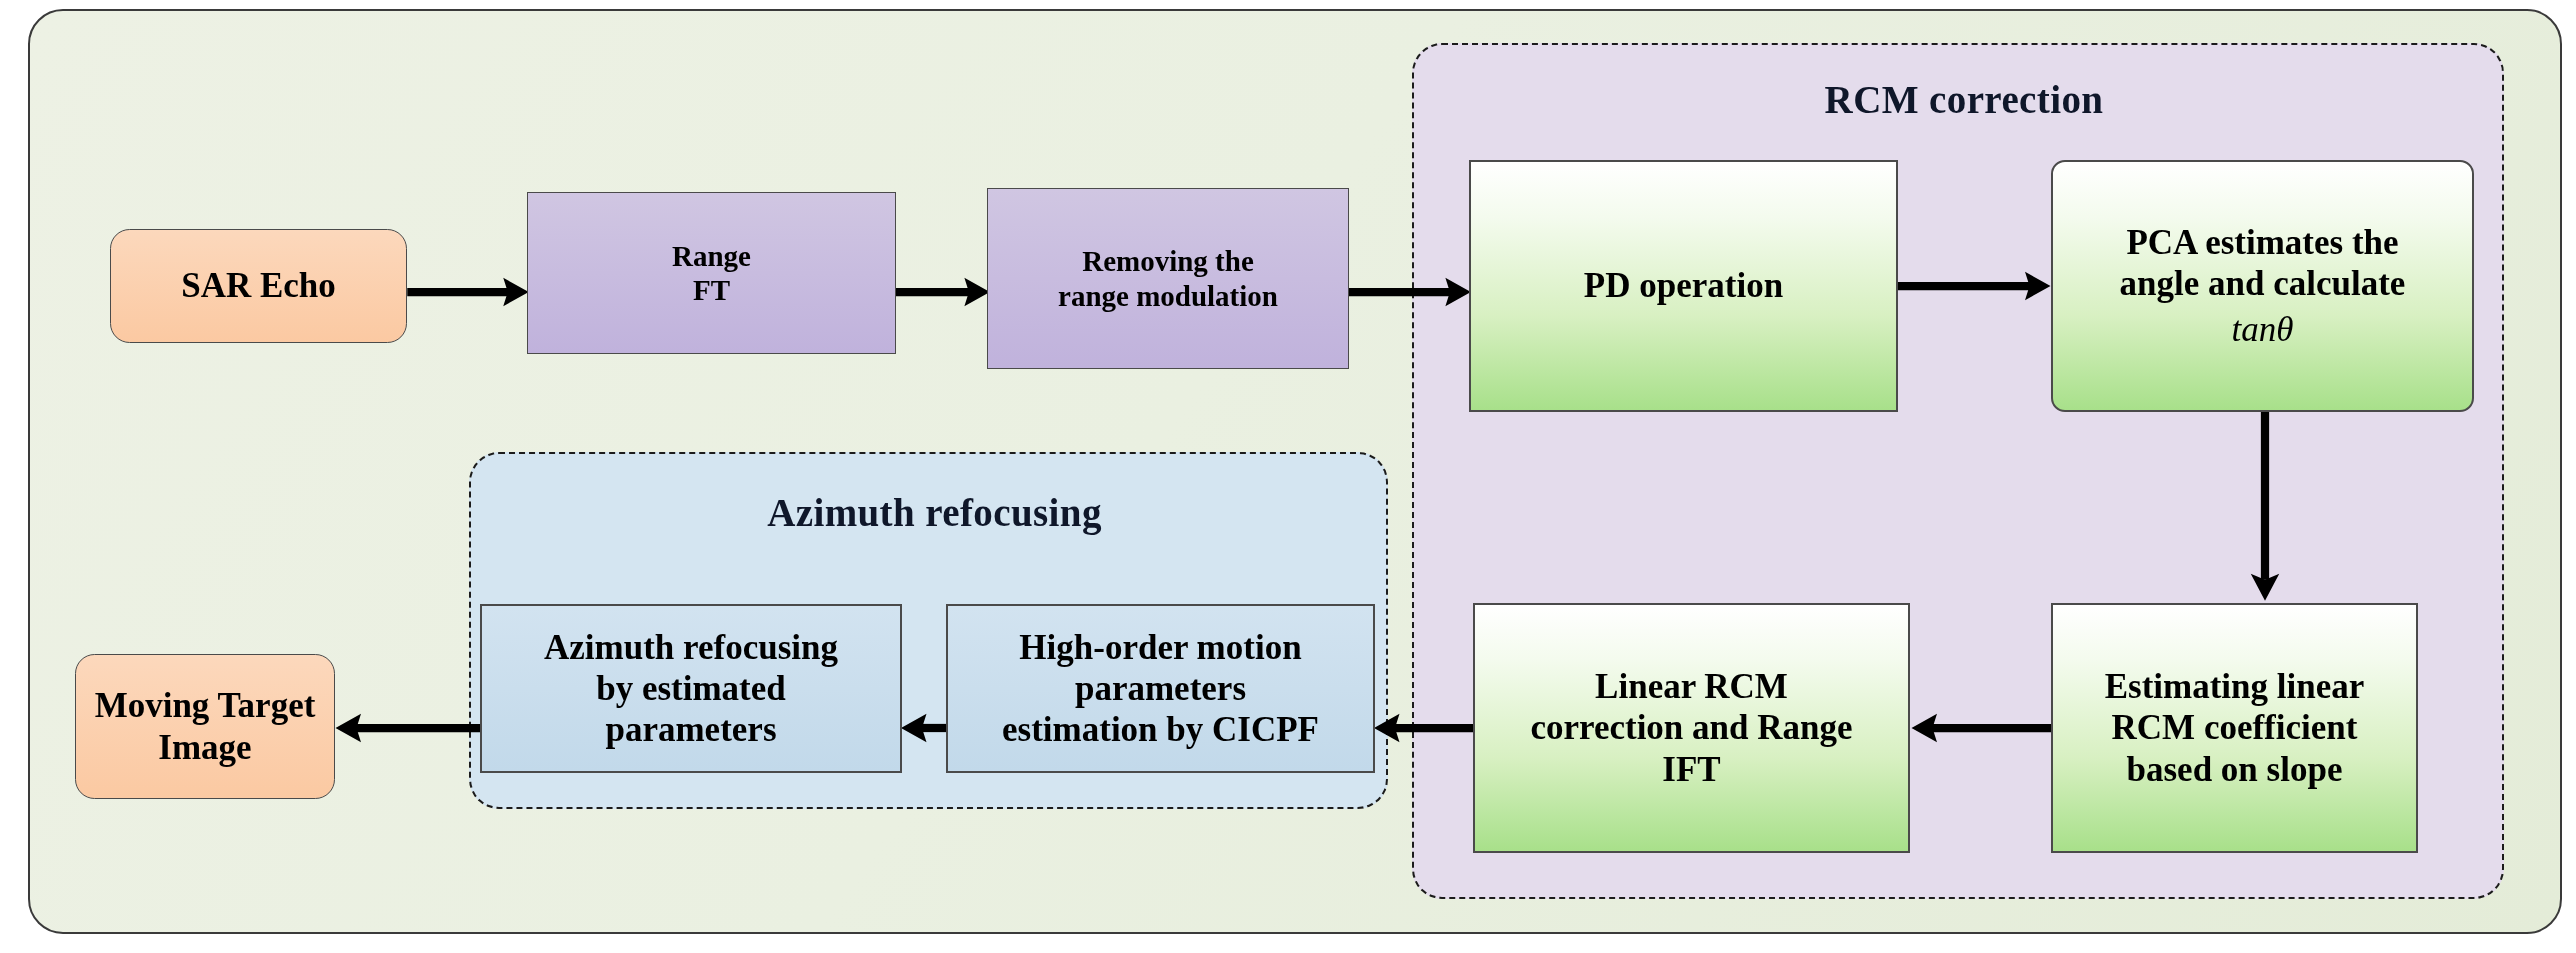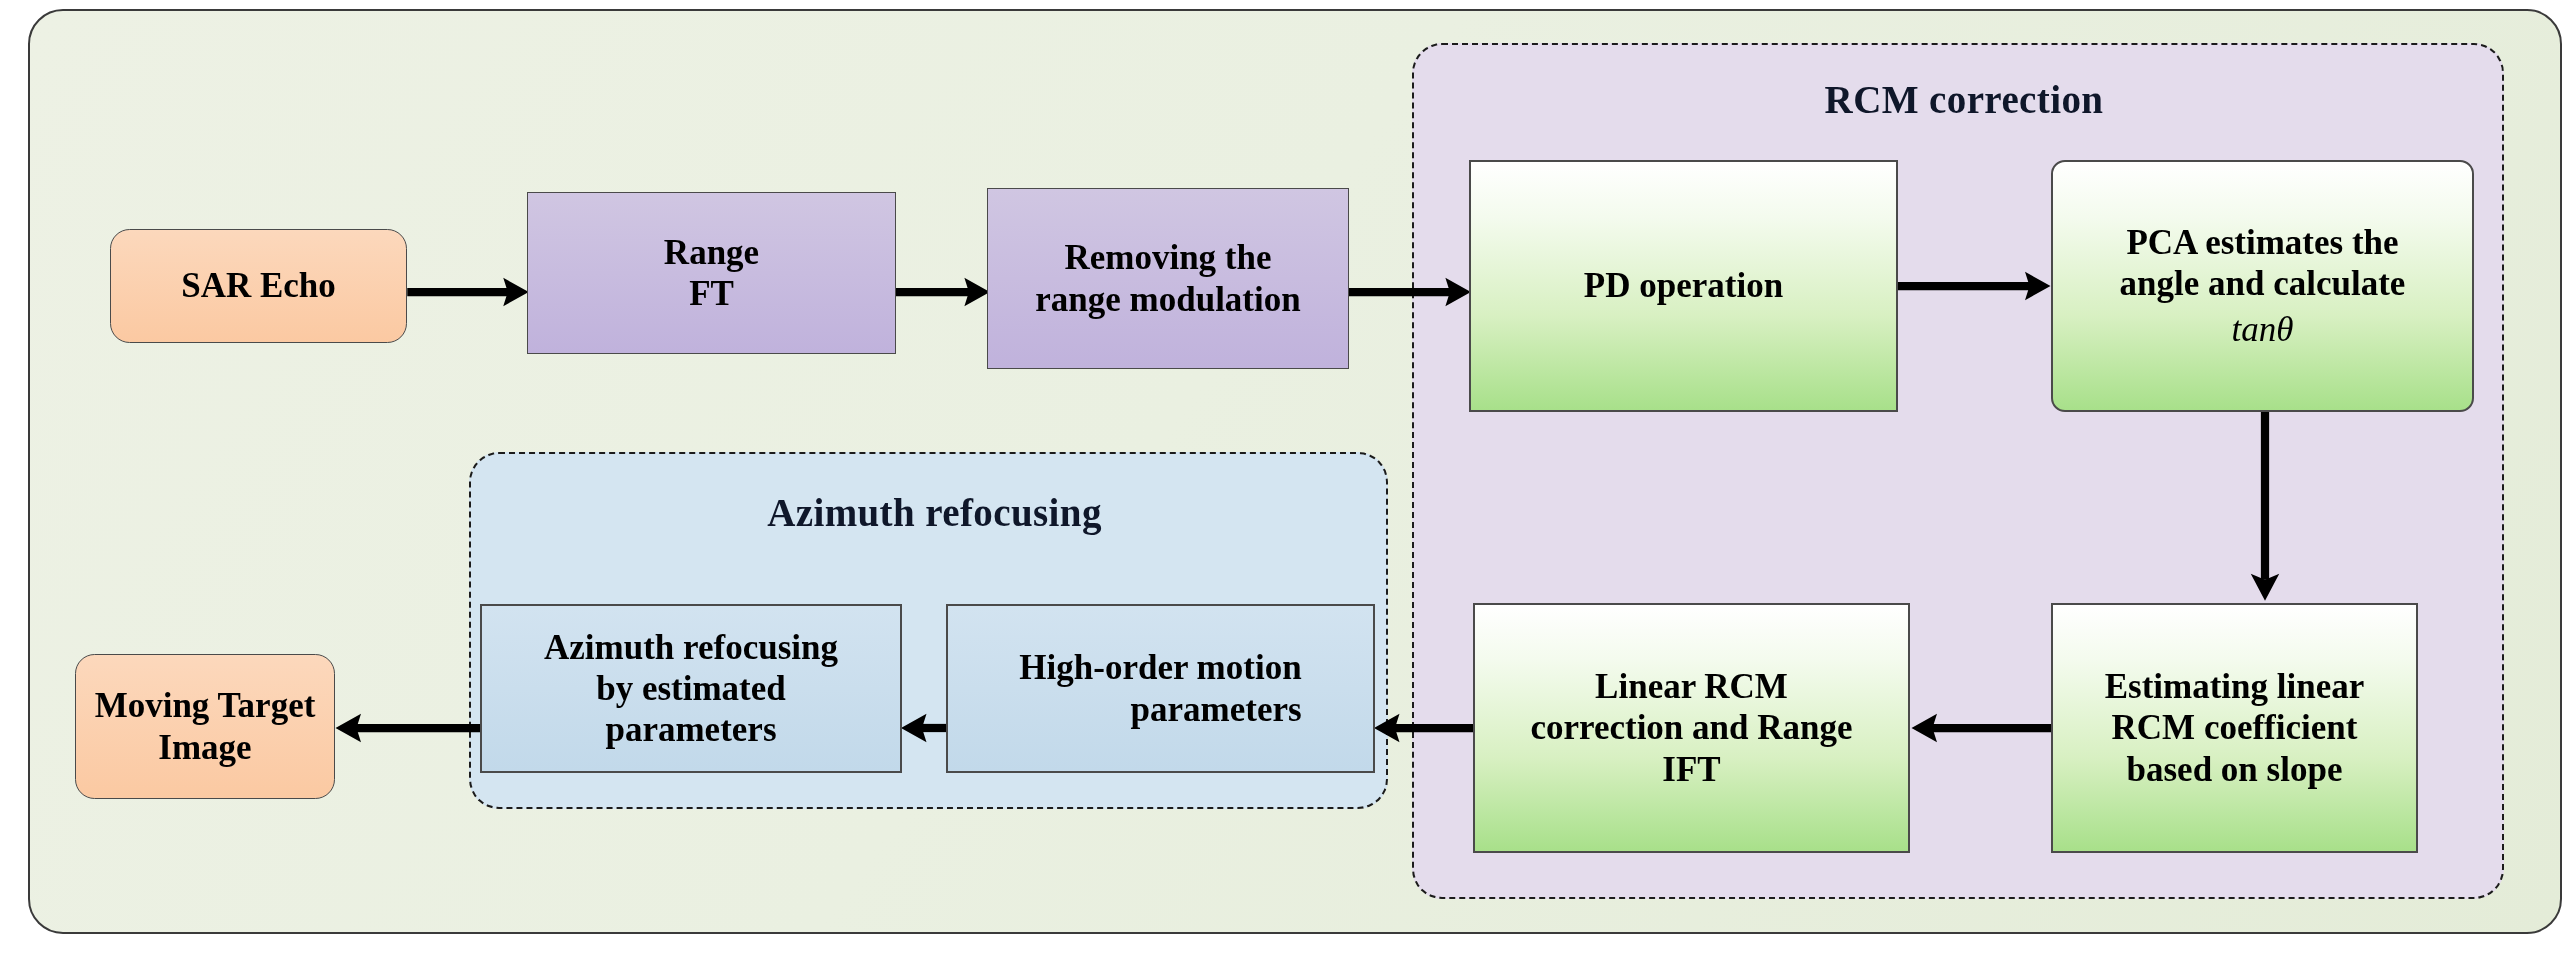--- a/index.html
+++ b/index.html
@@ -72,21 +72,21 @@
   .node-terminal{            
     background:linear-gradient(180deg,#fcd8bc 0%,#fbc9a2 100%);
     border:1.5px solid #4a4a4a;
     border-radius:19.6px;
     font-size:35px;
   }
 
   .node-purple{              
     background:linear-gradient(180deg,#d0c6e2 0%,#c0b2dc 100%);
     border:1.5px solid #4a4a4a;
-    font-size:35px;
+    font-size:29px;
   }
 
   .node-green{               
     background:linear-gradient(180deg,#ffffff 0%,#f4fbee 22%,#d8f0c2 62%,#a8e08a 100%);
     border:2.3px solid #4a4a4a;
     font-size:35px;
   }
 
   .node-blue{                
     background:linear-gradient(180deg,#d2e3f0 0%,#c2d9ea 100%);
@@ -95,21 +95,21 @@
   }
 
   
   #n-sar      { left:110px;  top:229px; width:297px;  height:114px; }
   #n-rangeft  { left:527px;  top:192px; width:369px;  height:162px; }
   #n-removing { left:987px; top:188px; width:362px;  height:181px; }
   #n-pd       { left:1469px; top:160px; width:429px;  height:252px; }
   #n-pca      { left:2051px; top:160px; width:423px;  height:252px;border-radius:14px; }
   #n-est      { left:2051px; top:603px; width:367px;  height:250px; }
   #n-linrcm   { left:1473px; top:603px; width:437px;  height:250px; }
-  #n-cicpf    { left:946px; top:604px; width:429px;  height:169px;text-align:right; }
+  #n-cicpf    { left:946px; top:604px; width:429px;  height:169px; }
   #n-azest    { left:480px;  top:604px; width:422px;  height:169px; }
   #n-mti      { left:75px;  top:654px; width:260px;  height:145px; }
 
   
   #n-cicpf, #n-azest { height:169px; }
 
   
   .arrow{ position:absolute; }
   .arrow svg{ display:block; overflow:visible; }
 </style>
@@ -234,20 +234,21 @@
       <div>Linear RCM</div>
       <div>correction and Range</div>
       <div>IFT</div>
     </div>
   </div>
 
   <div id="n-cicpf" class="node node-blue">
     <div>
       <div>High-order motion</div>
       <div>parameters</div>
+      <div>estimation by CICPF</div>
     </div>
   </div>
 
   <div id="n-azest" class="node node-blue">
     <div>
       <div>Azimuth refocusing</div>
       <div>by estimated</div>
       <div>parameters</div>
     </div>
   </div>

